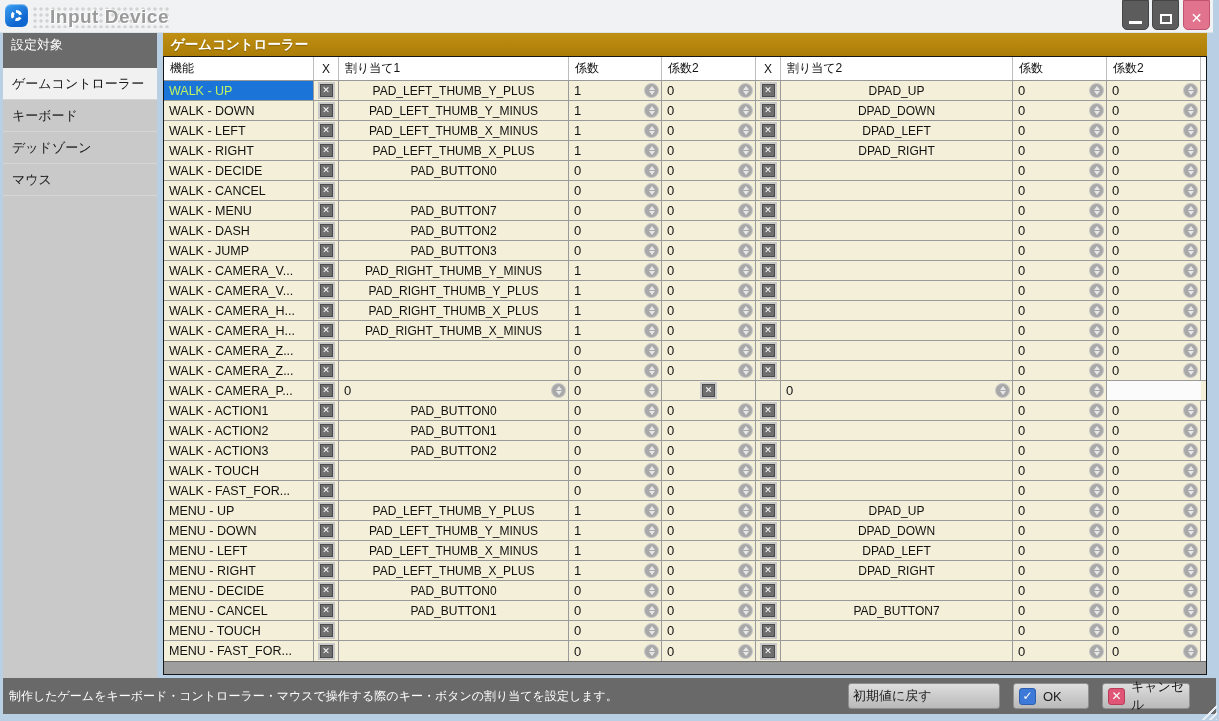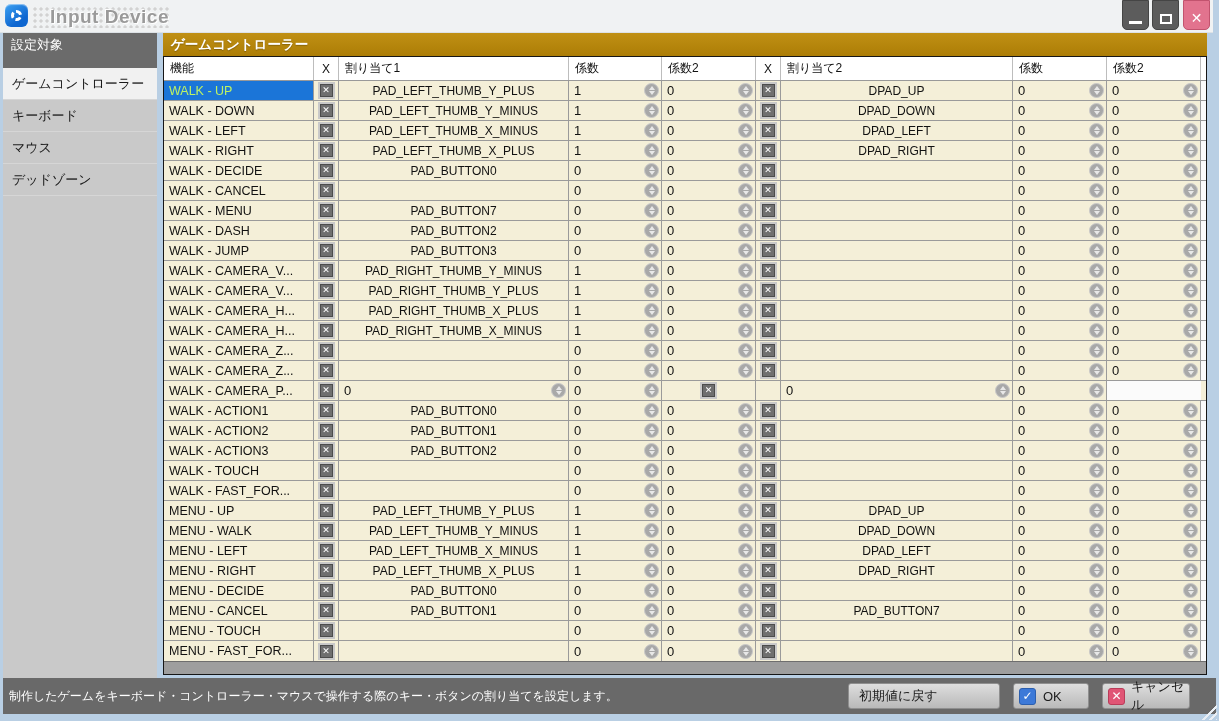--- a/index.html
+++ b/index.html
@@ -63,21 +63,21 @@
   .spin .up { border-bottom:4px solid #e8e8e8; }
   .spin .dn { border-top:4px solid #e8e8e8; }
   .hscroll { height:13px; background:#9e9e9e; border-top:1px solid #6e6e6e; }
 
   
   .footer { position:absolute; left:3px; right:3px; bottom:7px; height:36px; background:#696969;
     display:flex; align-items:center; }
   .footer-desc { flex:1; color:#fff; font-size:12px; padding-left:6px; white-space:nowrap; overflow:hidden; }
   .btn { height:26px; background:linear-gradient(#dedede,#b9b9b9); border:1px solid #8f8f8f; border-radius:3px;
     font-size:13px; color:#1c1c1c; display:flex; align-items:center; cursor:default; }
-  .btn-reset { width:152px; padding-left:10px; margin-right:13px; }
+  .btn-reset { width:152px; padding-left:4px; margin-right:13px; }
   .btn-ok { width:76px; padding-left:5px; margin-right:13px; gap:7px; }
   .btn-cancel { width:88px; padding-left:5px; margin-right:26px; gap:6px; }
   .mini-ic { width:17px; height:17px; border-radius:3px; color:#fff; font-size:12px; font-weight:bold;
     display:flex; align-items:center; justify-content:center; flex:none; }
   .ic-ok { background:#3c79d8; border:1px solid #2c5fae; }
   .ic-cancel { background:#e05575; border:1px solid #b93c59; }
   .resize-grip { position:absolute; right:2px; bottom:1px; width:17px; height:17px;
     background:repeating-linear-gradient(135deg,transparent 0 3px,#e9eef4 3px 5px);
     clip-path:polygon(100% 0,100% 100%,0 100%); }
 </style>
@@ -106,24 +106,24 @@
   <div class="sidebar">
     <div class="sidebar-header">設定対象</div>
     <div>
         <div class="side-item sel">
           <span class="lbl">ゲームコントローラー</span>
         </div>
         <div class="side-item">
           <span class="lbl">キーボード</span>
         </div>
         <div class="side-item">
-          <span class="lbl">マウス</span>
+          <span class="lbl">デッドゾーン</span>
         </div>
         <div class="side-item">
-          <span class="lbl">デッドゾーン</span>
+          <span class="lbl">マウス</span>
         </div>
       </div>
   </div>
 
   <div class="main">
     <div class="gold-header">ゲームコントローラー</div>
     <div class="table">
       <div class="thead grid-row">
           <div class="th l">機能</div>
           <div class="th c">X</div>
@@ -1141,21 +1141,21 @@
               <span class="num b-k4">0</span>
               <span class="spin">
                 <i class="up"></i>
                 <i class="dn"></i>
               </span>
             </div>
     <div class="td c-fill"></div>
   </div>
           <div class="tr grid-row">
     <div class="td c-func">
-              <span class="b-func">MENU - WALK</span>
+              <span class="b-func">MENU - DOWN</span>
             </div>
     <div class="td c-x">
               <span class="xbtn">✕</span>
             </div>
     <div class="td c-a">
               <span class="b-a1">PAD_LEFT_THUMB_Y_MINUS</span>
             </div>
     <div class="td c-k">
               <span class="num b-k1">1</span>
               <span class="spin">

